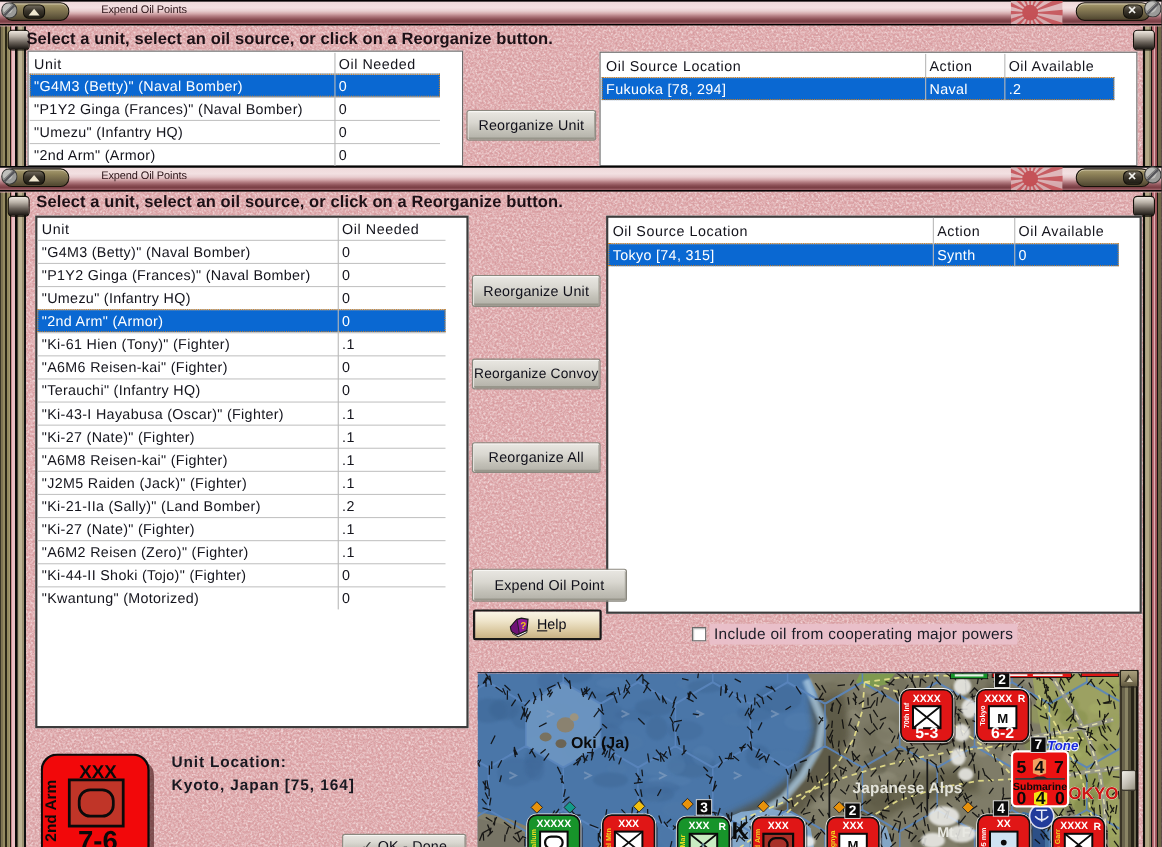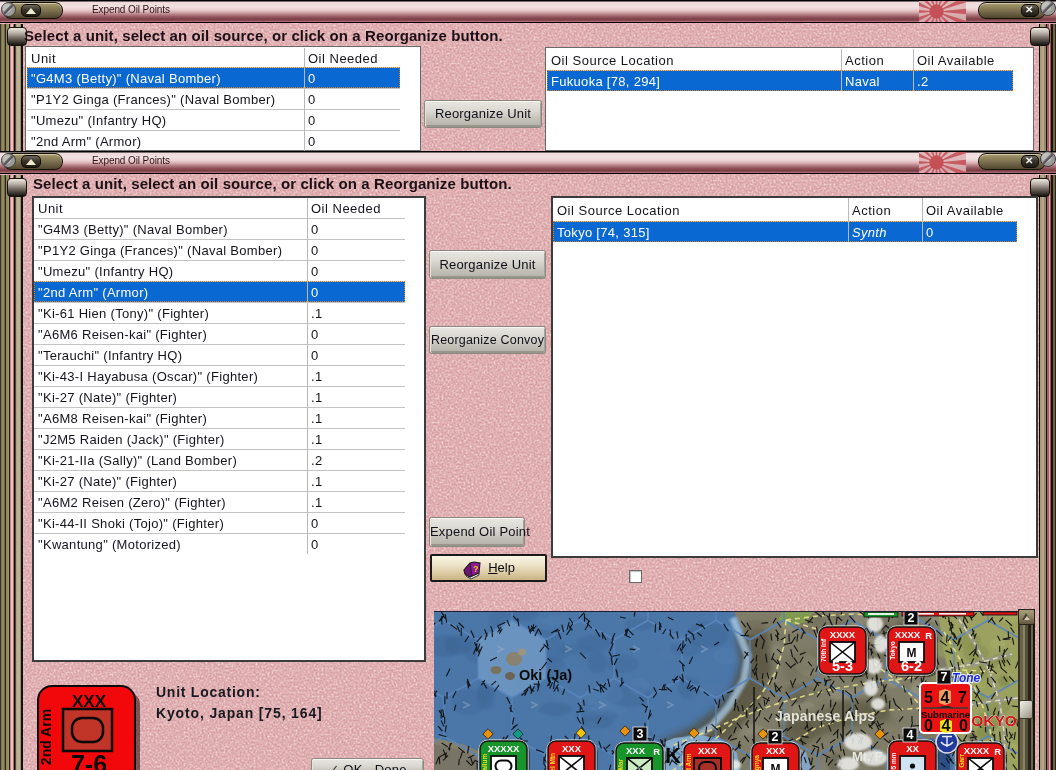--- a/index.html
+++ b/index.html
@@ -270,35 +270,37 @@
       </div>
       <div class="abs" style="left:307px;top:47px;width:1px;height:356px;background:#b8b8b8;"></div>
       <div class="tbl" style="left:551px;top:45px;width:487px;height:362px;border:2px solid #3c3c3c;"></div>
       <div class="trow head" style="left:553px;top:47px;width:464px;height:23px;">
         <span style="left:4px;">Oil Source Location</span>
         <span style="left:299px;">Action</span>
         <span style="left:373px;">Oil Available</span>
       </div>
       <div class="trow sel" style="left:553px;top:70px;width:464px;height:21px;">
         <span style="left:4px;">Tokyo [74, 315]</span>
-        <span style="left:299px;font-style:italic;">Synth</span>
+        <span style="left:299px;">Synth</span>
         <span style="left:373px;">0</span>
       </div>
       <div class="abs" style="left:848px;top:47px;width:1px;height:44px;background:#b8b8b8;"></div>
       <div class="abs" style="left:922px;top:47px;width:1px;height:44px;background:#b8b8b8;"></div>
       <div class="btn" style="left:429px;top:99px;width:117px;height:29px;line-height:27px;font-size:13px;">Reorganize Unit</div>
       <div class="btn" style="left:429px;top:175px;width:117px;height:28px;line-height:26px;font-size:12.5px;">Reorganize Convoy</div>
-      <div class="btn" style="left:429px;top:366px;width:96px;height:30px;line-height:28px;font-size:13px;">Expend Oil Point</div>
+      <div class="btn" style="left:429px;top:251px;width:117px;height:28px;line-height:26px;font-size:13px;">Reorganize All</div>
+      <div class="btn" style="left:429px;top:366px;width:141px;height:30px;line-height:28px;font-size:13px;">Expend Oil Point</div>
       <div class="hbtn" style="left:430px;top:403px;width:117px;height:28px;font-size:13px;line-height:24px;"><svg class="abs" style="left:30px;top:4px;" width="21" height="20" viewBox="0 0 21 20">
           <path d="M4,14 L8,17 L17,13 L17,15 L9,19 L4,16 Z" fill="#f4f4f4" stroke="#222" stroke-width="0.9"></path>
           <path d="M2,10 L8,3 L12,2 L18,3 L17,13 L8,17 L3,14 Z" fill="#8c1a94" stroke="#1a1a1a" stroke-width="1.1"></path>
           <path d="M8,3 L10,15 L8,17 L3,14 L2,10 Z" fill="#6e1275" stroke="#1a1a1a" stroke-width="0.8"></path>
           <text x="11" y="11.5" font-size="9" font-weight="bold" fill="#f2c818">?</text>
         </svg><span style="margin-left:26px;"><u>H</u>elp</span></div>
       <div class="chk" style="left:629px;top:419px;"></div>
+      <div class="abs" style="left:645px;top:416px;background:#e9bfc9;padding:1px 4px 2px 4px;font-size:14px;color:#1a1a24;letter-spacing:0.3px;">Include oil from cooperating major powers</div>
       <div class="abs" style="left:37px;top:534px;width:99px;height:99px;"><svg width="105" height="105" viewBox="0 0 105 105">
           <rect x="6" y="6" width="97" height="97" rx="14" fill="#401010" opacity="0.6"></rect>
           <rect x="1" y="1" width="97" height="97" rx="14" fill="#f2080a" stroke="#0a0a0a" stroke-width="2"></rect>
           <text x="52" y="22" class="cb" font-size="17" fill="#0a0a0a" text-anchor="middle">XXX</text>
           <text x="14" y="52" class="cb" font-size="14" fill="#0a0a0a" text-anchor="middle" transform="rotate(-90 14 52)">2nd Arm</text>
           <rect x="26" y="24" width="49" height="42" fill="#c03528" stroke="#0a0a0a" stroke-width="2.5"></rect>
           <rect x="35" y="33" width="31" height="24" rx="10" fill="none" stroke="#0a0a0a" stroke-width="2.5"></rect>
           <text x="52" y="88" class="cb" font-size="25" fill="#0a0a0a" text-anchor="middle">7-6</text>
         </svg></div>
       <div class="abs" style="left:156px;top:533px;font-weight:bold;font-size:14px;color:#181820;letter-spacing:0.75px;">Unit Location:</div>

